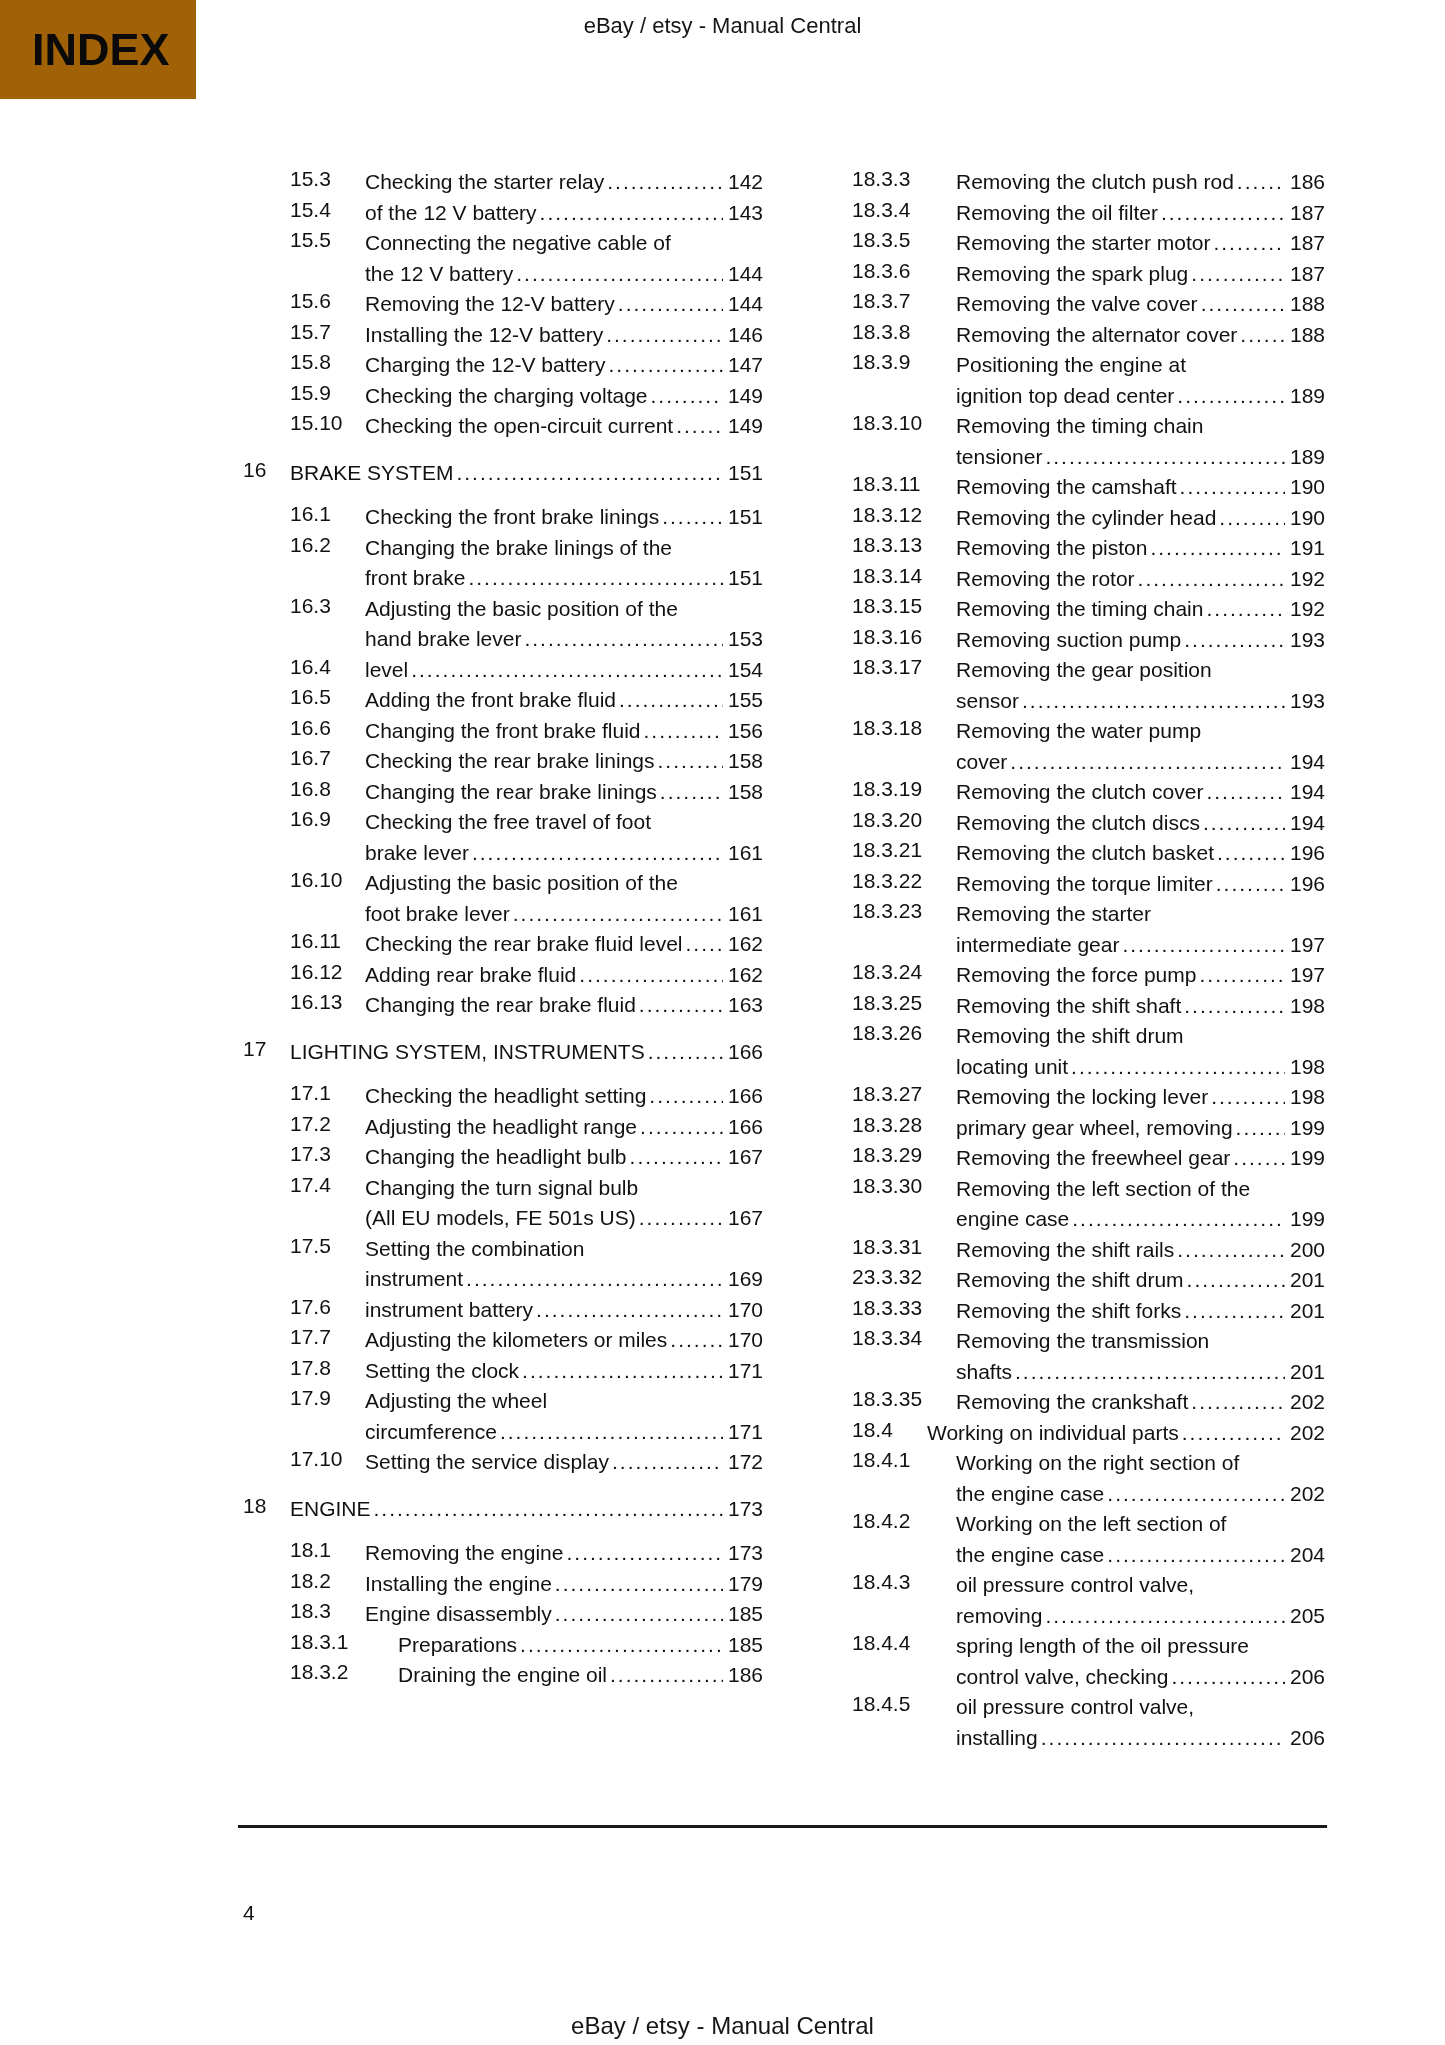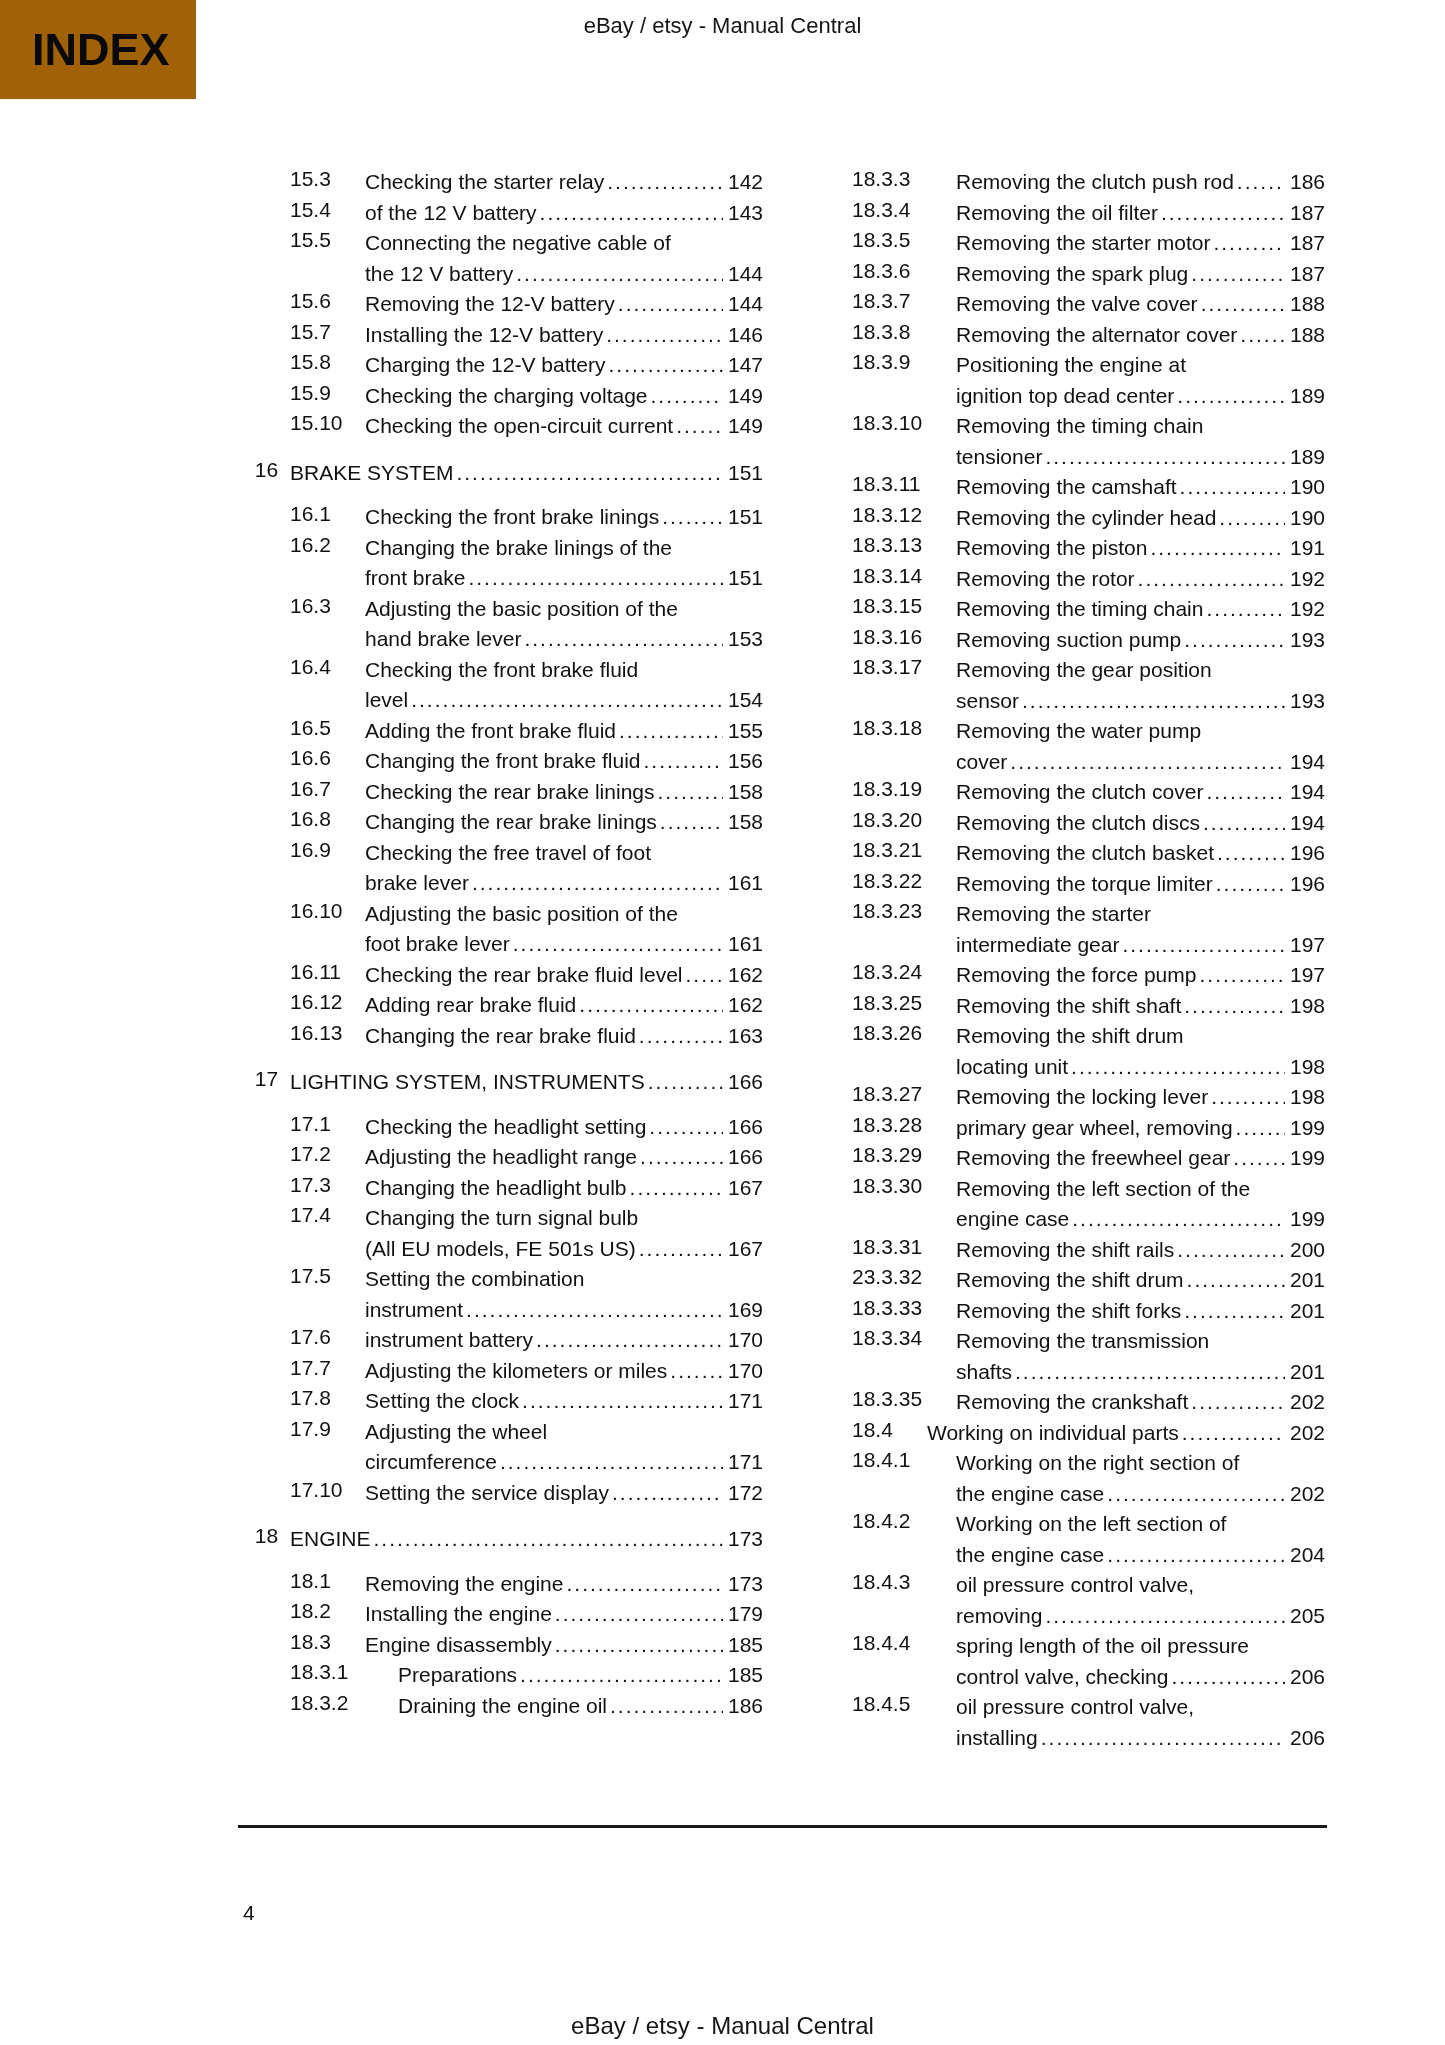--- a/index.html
+++ b/index.html
@@ -22,21 +22,21 @@
   }
   .col { position:absolute; top:167px; font-size:21px; }
   .col-left  { left:243px; width:520px; }
   .col-right { left:852px; width:473px; }
   .entry { display:flex; }
   .entry .num { flex:0 0 auto; }
   .entry .body { flex:1 1 0; min-width:0; }
   .line { display:flex; align-items:baseline; line-height:30.5px; white-space:nowrap; }
   .dots { flex:1 1 0; min-width:0; overflow:hidden; letter-spacing:2px; margin-left:3px; }
   .pg { flex:0 0 auto; margin-left:5px; }
-  .col-left  .entry.section .num { width:47px;text-align:center; }
+  .col-left  .entry.section .num { width:47px; }
   .col-left  .entry.sub    { padding-left:47px; }
   .col-left  .entry.sub .num    { width:75px; }
   .col-left  .entry.subsub { padding-left:47px; }
   .col-left  .entry.subsub .num { width:108px; }
   .col-right .entry.sub .num    { width:75px; }
   .col-right .entry.subsub .num { width:104px; }
   .entry.section { margin:16px 0 14px 0; }
   .rule {
     position:absolute; left:238px; top:1825px; width:1089px; height:3px;
     background:#1a1a1a;
@@ -183,23 +183,20 @@
           <span class="txt">hand brake lever</span>
           <span class="dots">......................................................................................................................................................</span>
           <span class="pg">153</span>
         </div>
       </div>
     </div>
     <div class="entry sub">
       <span class="num">16.4</span>
       <div class="body">
         <div class="line">
-          <span class="txt">Checking the front brake fluid</span>
-        </div>
-        <div class="line">
           <span class="txt">level</span>
           <span class="dots">......................................................................................................................................................</span>
           <span class="pg">154</span>
         </div>
       </div>
     </div>
     <div class="entry sub">
       <span class="num">16.5</span>
       <div class="body">
         <div class="line">

